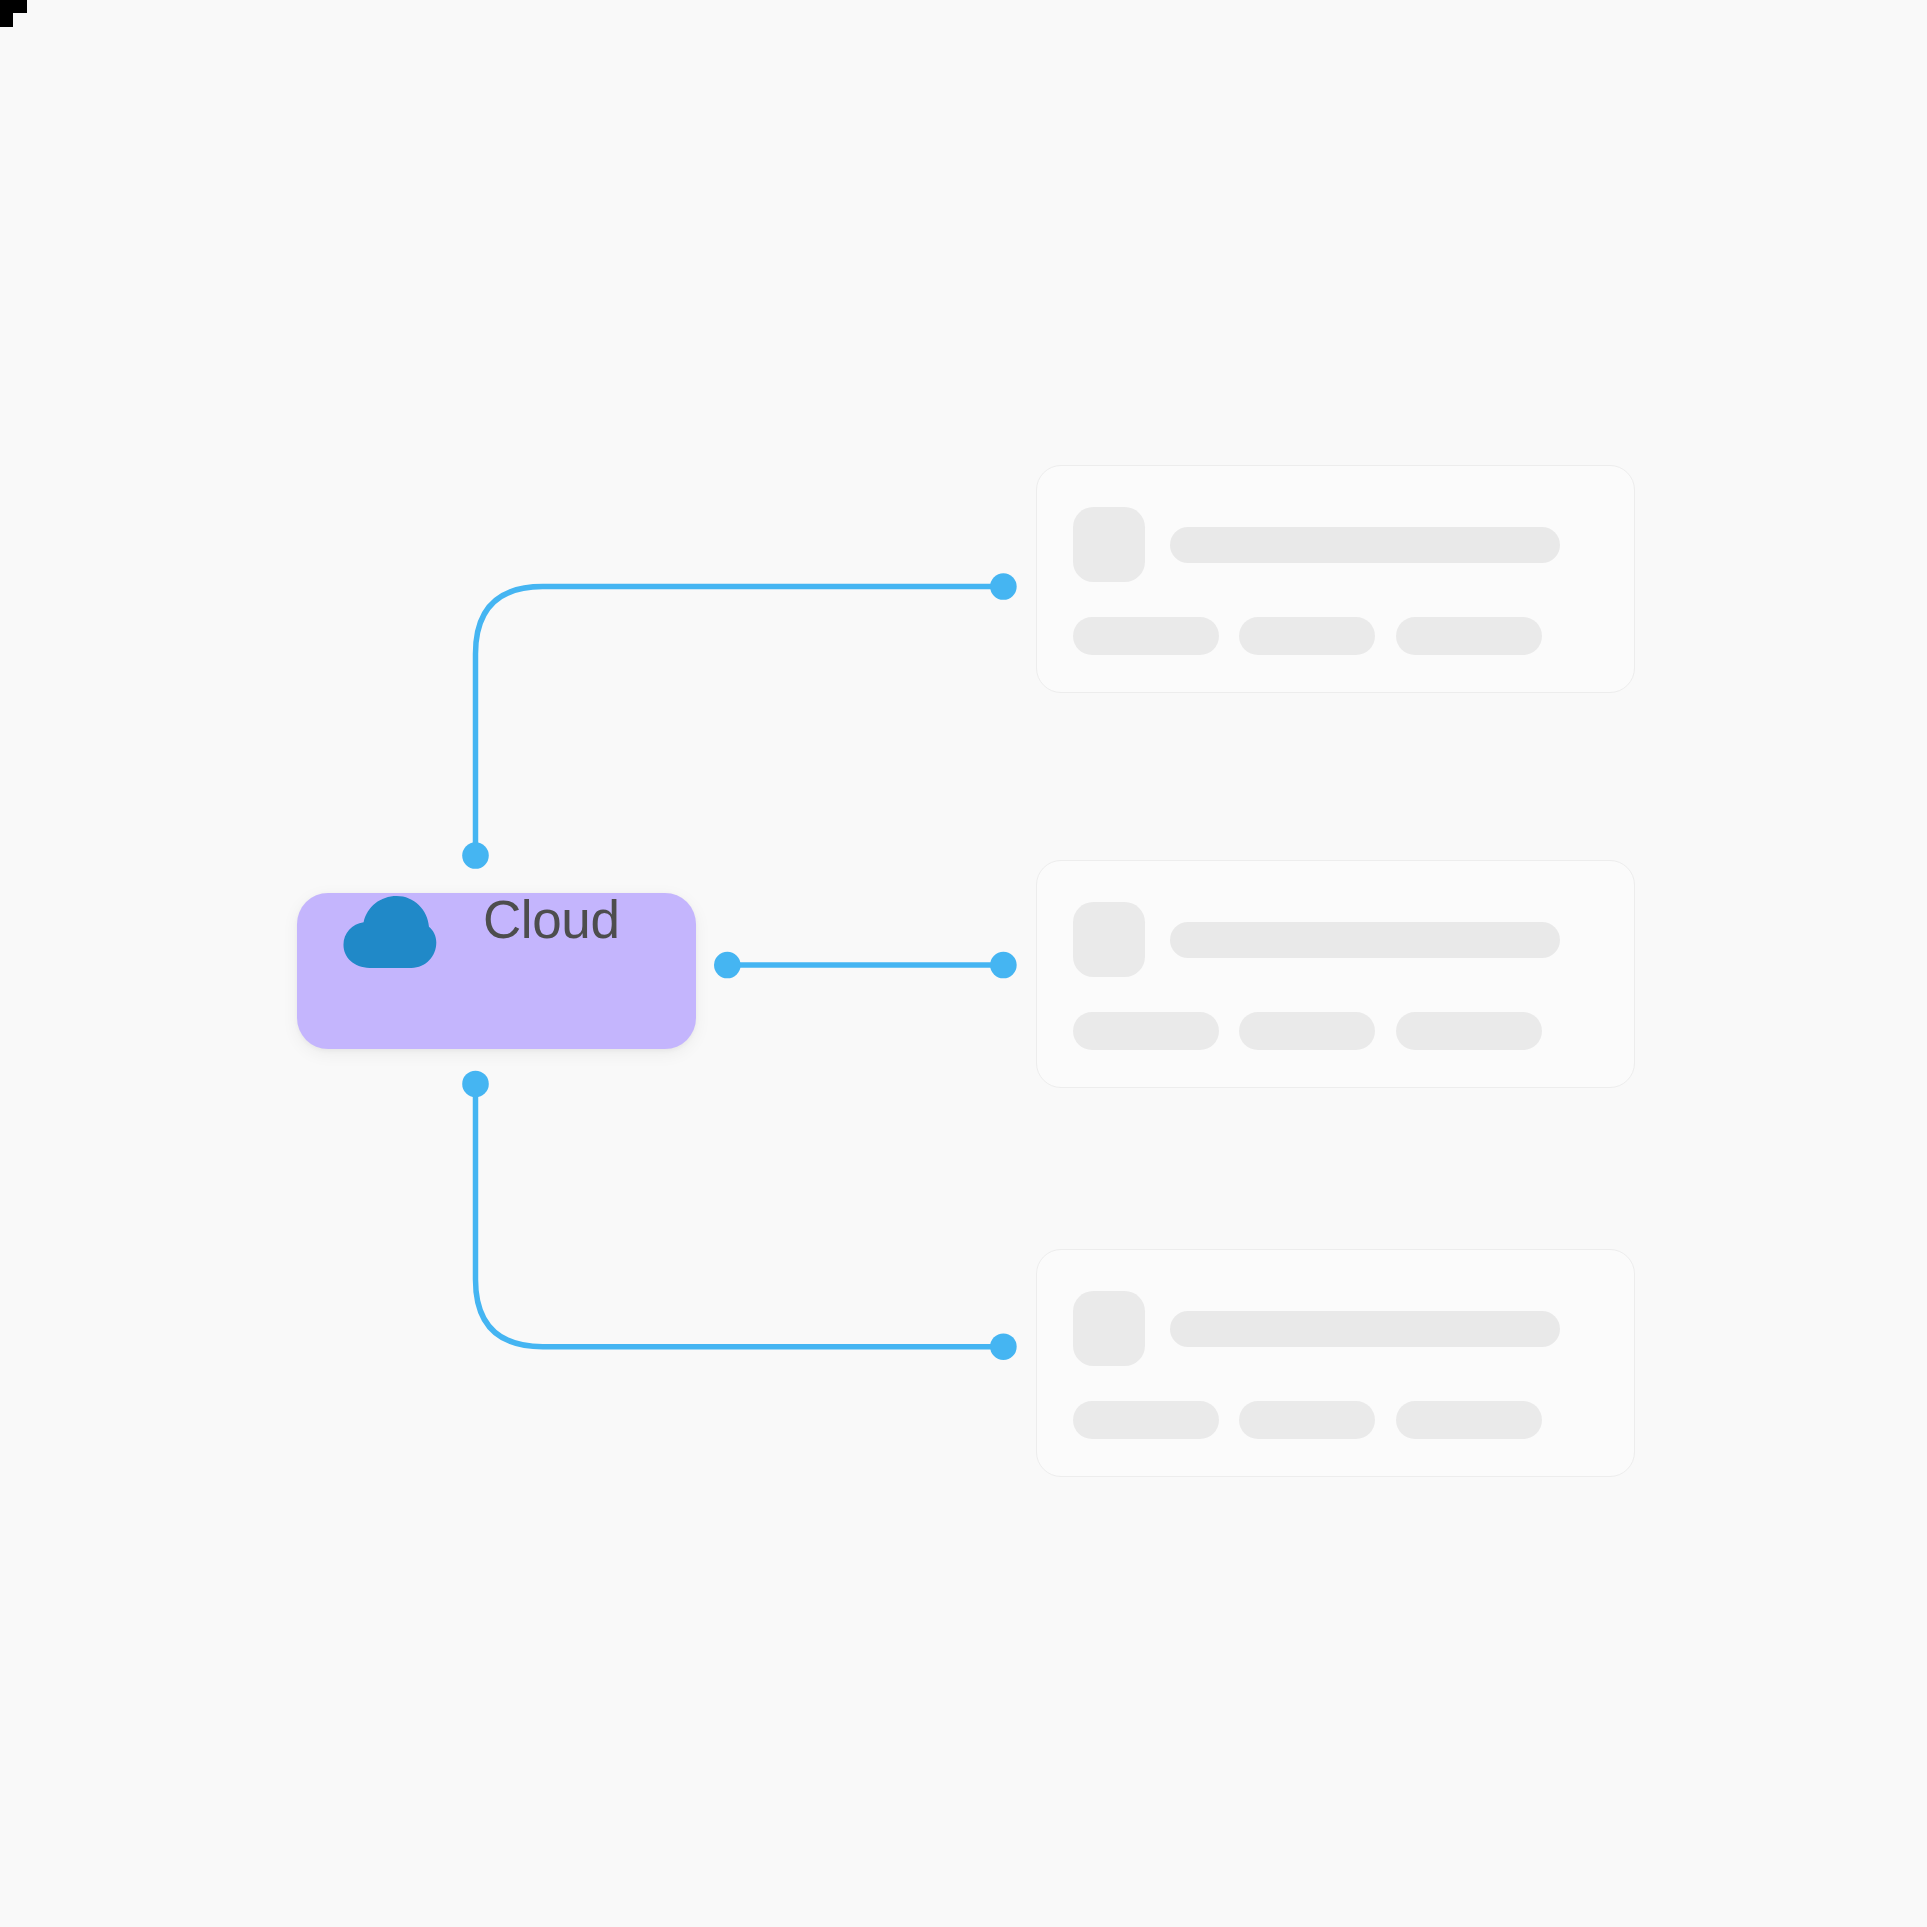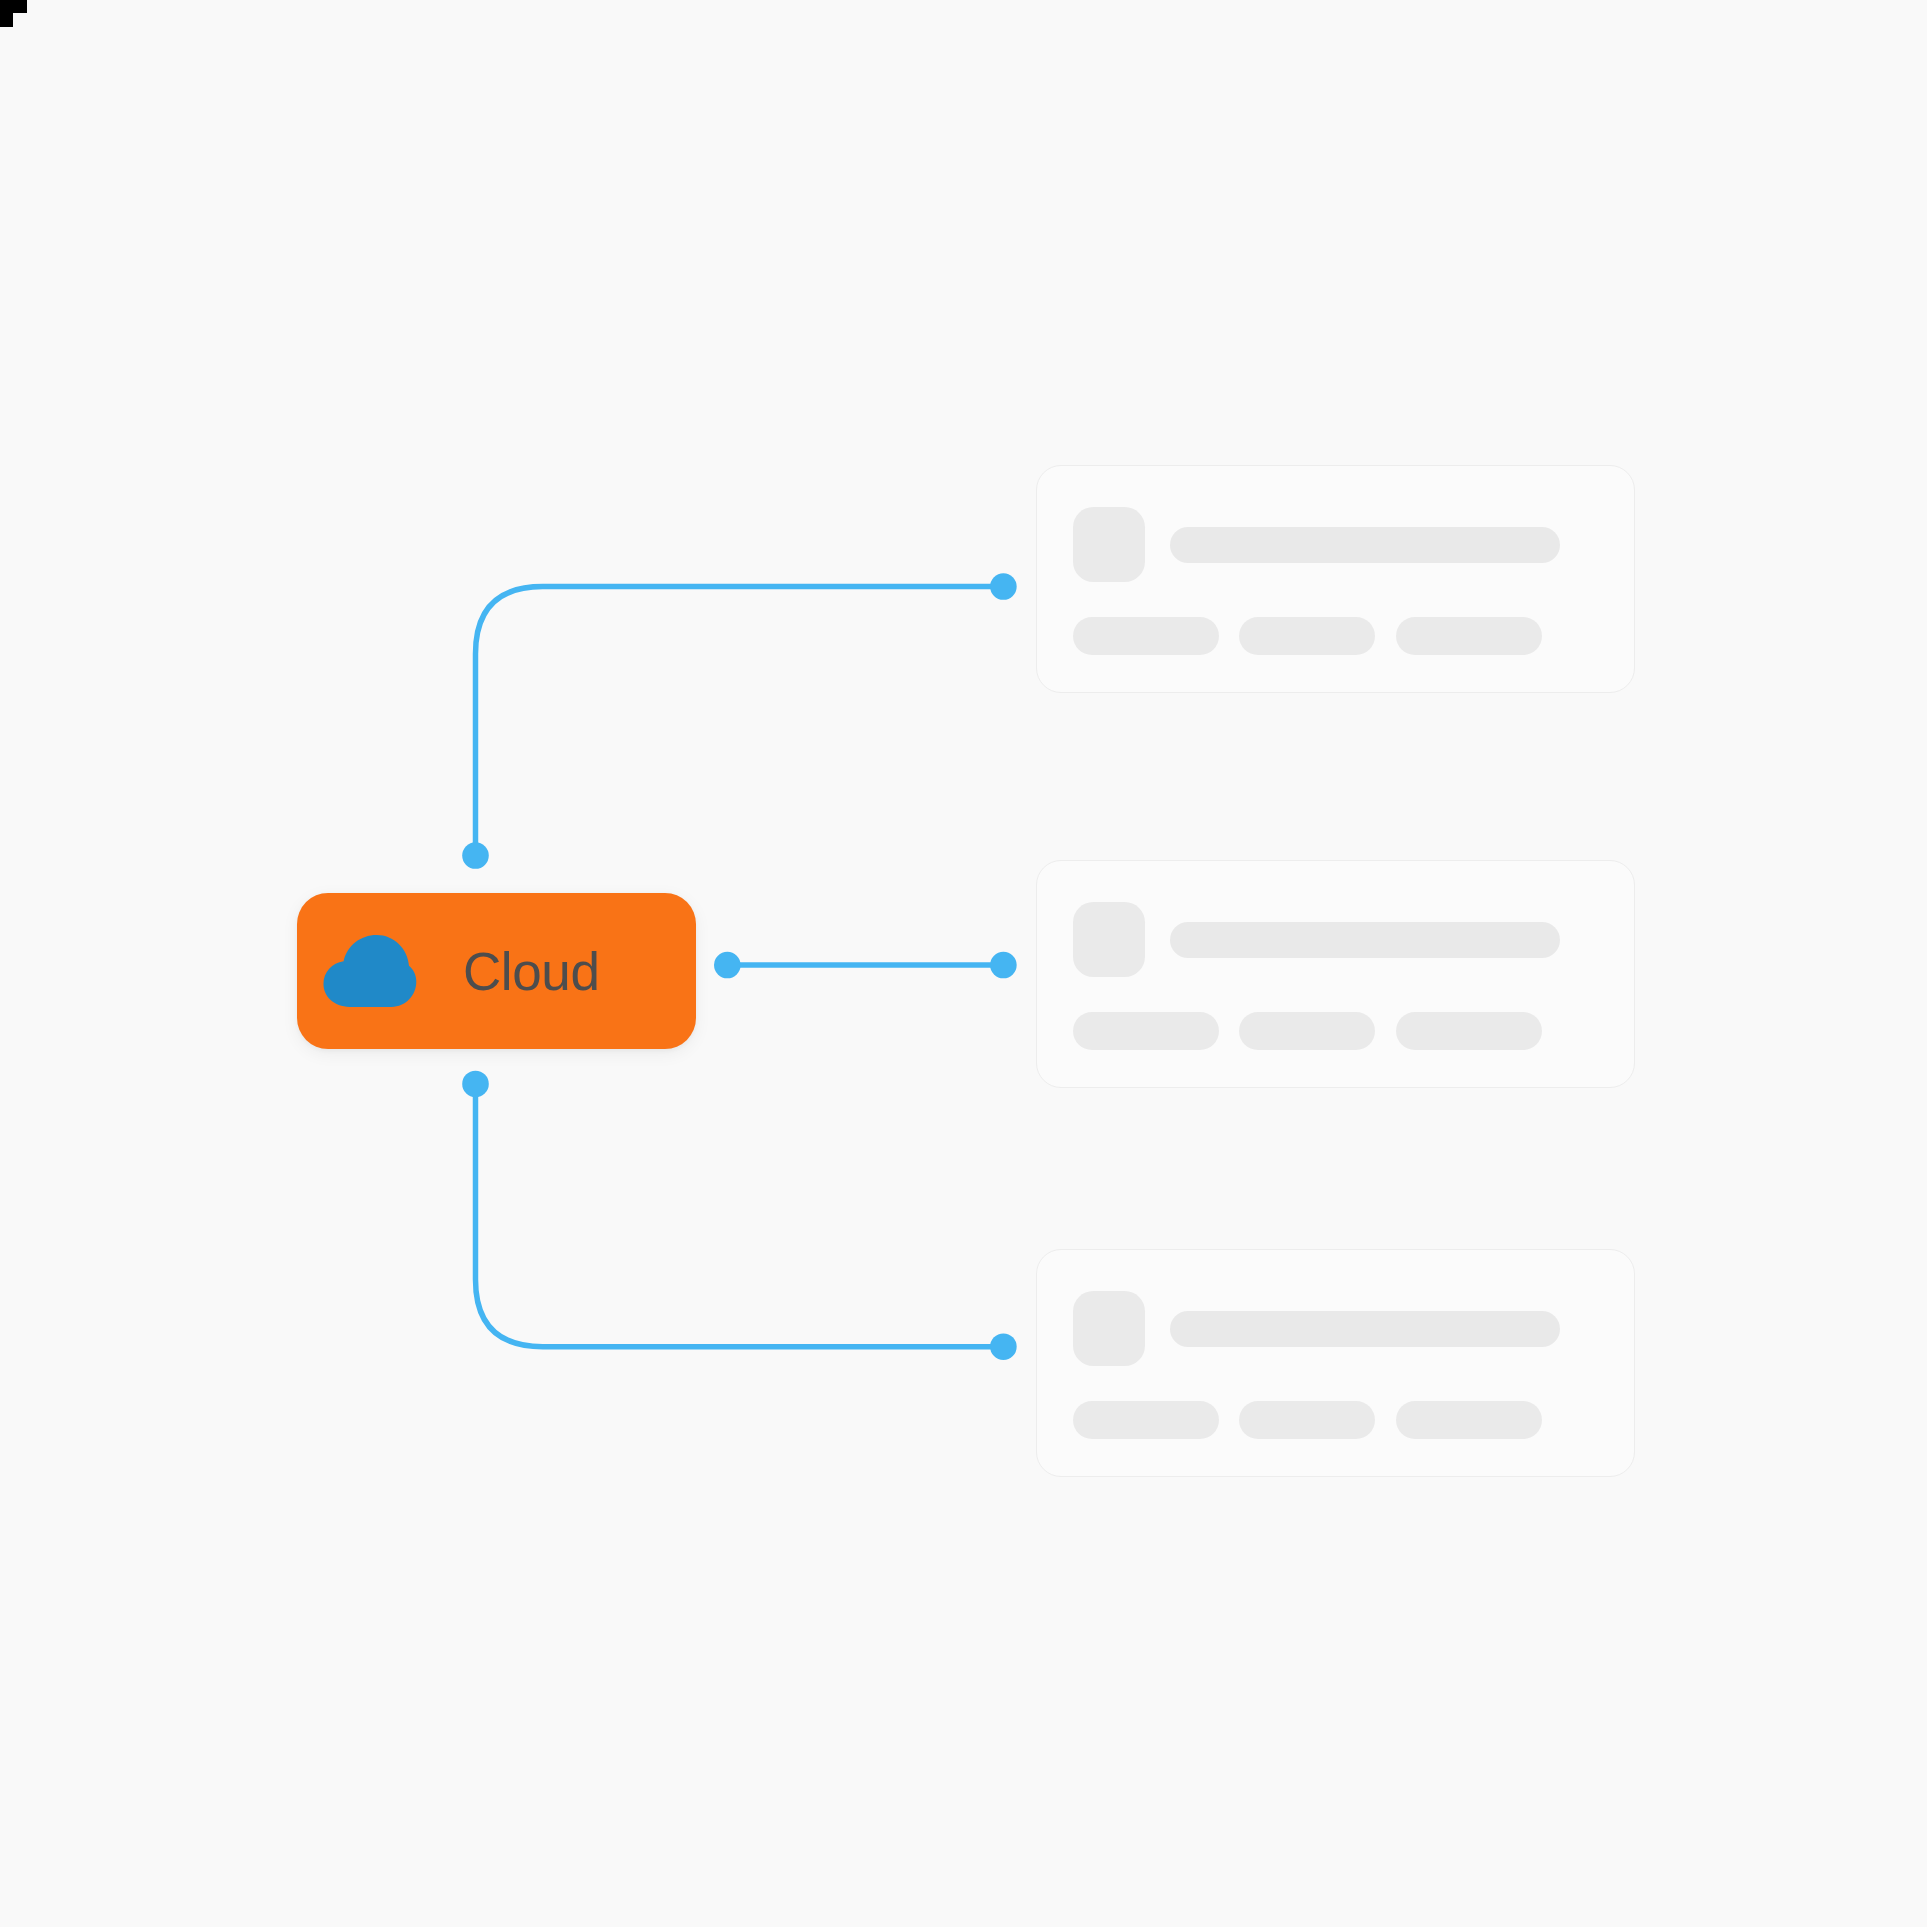--- a/index.html
+++ b/index.html
@@ -51,27 +51,27 @@
     pointer-events: none;
   }
 
   
   #cloud-node {
     position: absolute;
     left: 297px;
     top: 893px;
     width: 399px;
     height: 156px;
-    background: #f97316;
+    background: #c4b5fd;
     border-radius: 31px;
     box-shadow: 0 4.7px 17px rgba(0,0,0,0.055), 0 1.6px 4.7px rgba(0,0,0,0.04);
     display: flex;
-    align-items: center;
+    align-items: flex-start;
     box-sizing: border-box;
-    padding-left: 24px;
+    padding-left: 44px;
   }
   #cloud-node .cloud-glyph {
     width: 97px;
     height: 78px;
     flex: 0 0 auto;
     display: block;
   }
   #cloud-node .node-label {
     margin-left: 45px;
     font-size: 53px;

